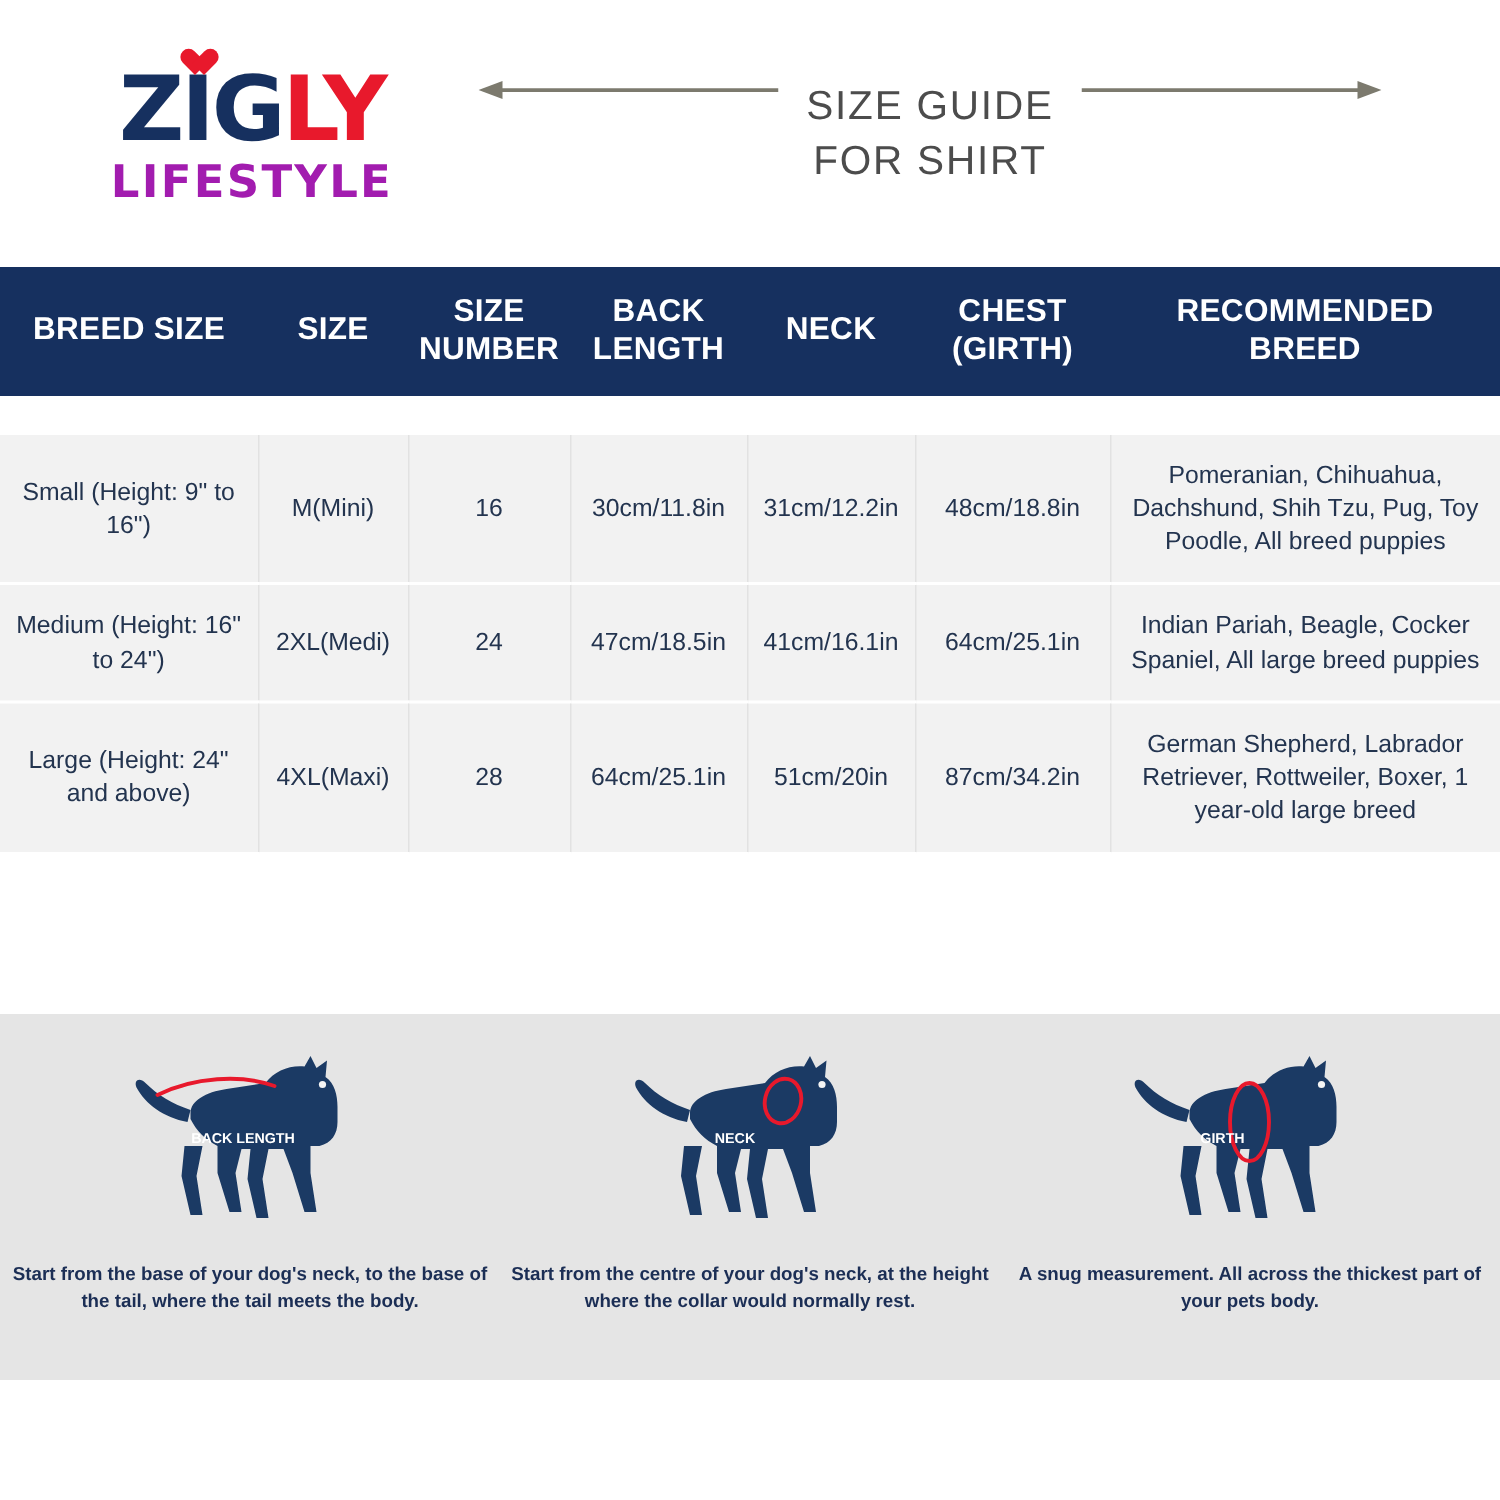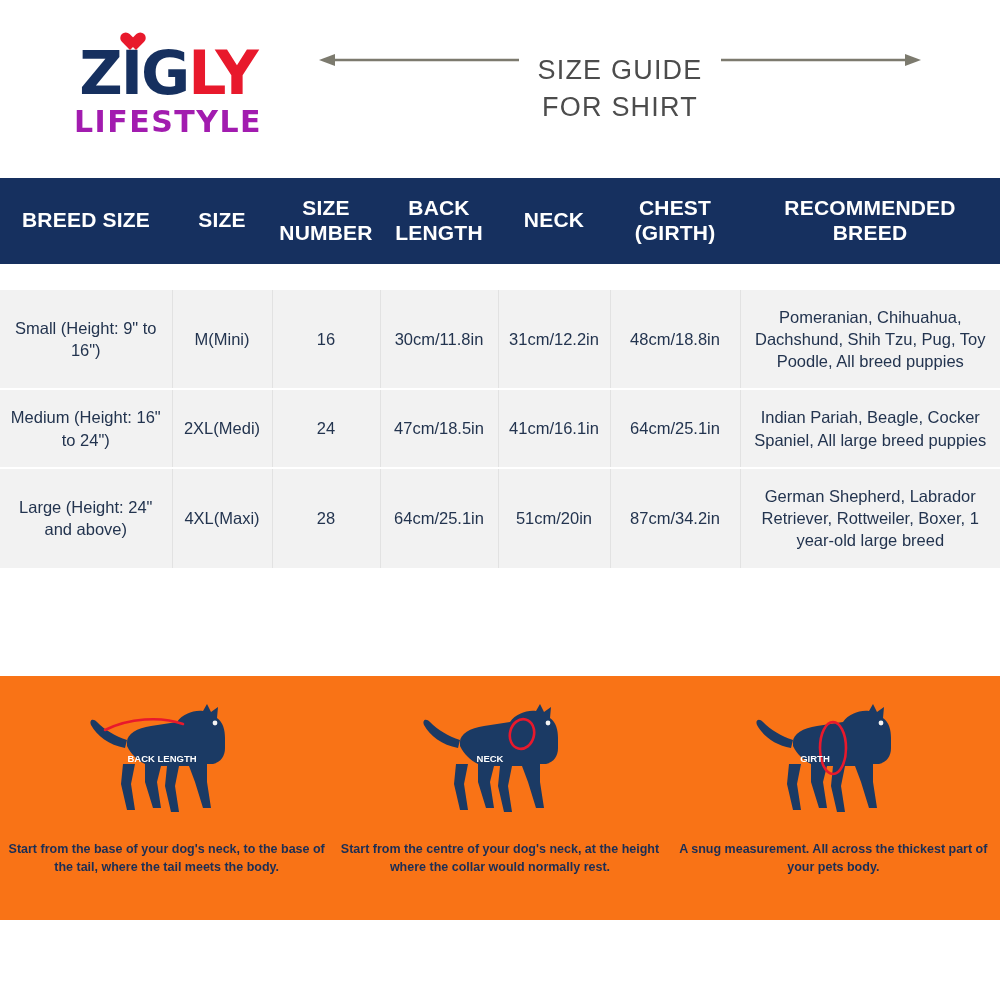--- a/index.html
+++ b/index.html
@@ -118,21 +118,21 @@
   td.c-breed { font-size: 16px; }
   td.c-size  { font-size: 22px; }
   td.c-num   { font-size: 17px; }
   td.c-rec   { font-size: 14.5px; line-height: 1.45; padding-left: 12px; padding-right: 12px; }
 
   
   .illus-wrap {
     position: absolute;
     left: 0; top: 676px;
     width: 1000px; height: 244px;
-    background: #f97316;
+    background: #e5e5e5;
     display: flex;
   }
   .illus {
     flex: 1;
     display: flex;
     flex-direction: column;
     align-items: center;
     justify-content: flex-start;
     padding-top: 14px;
   }

